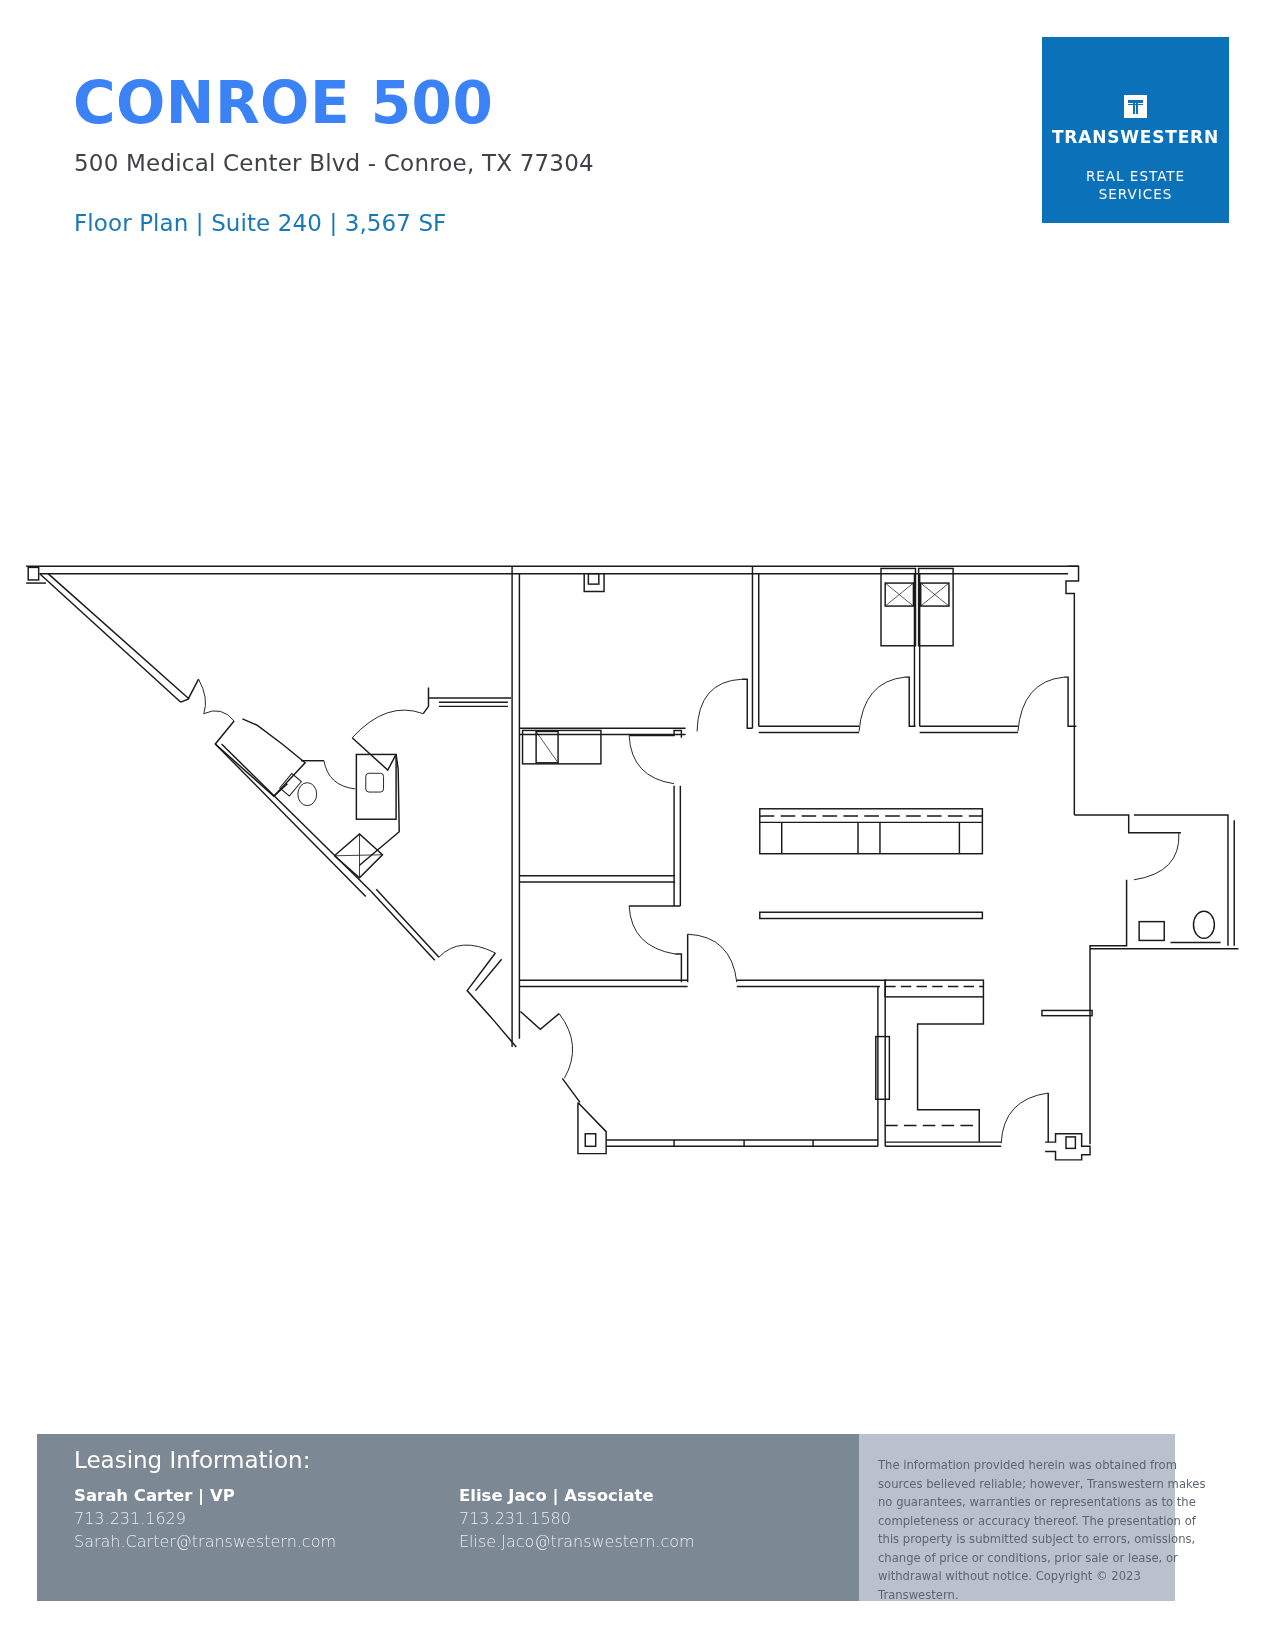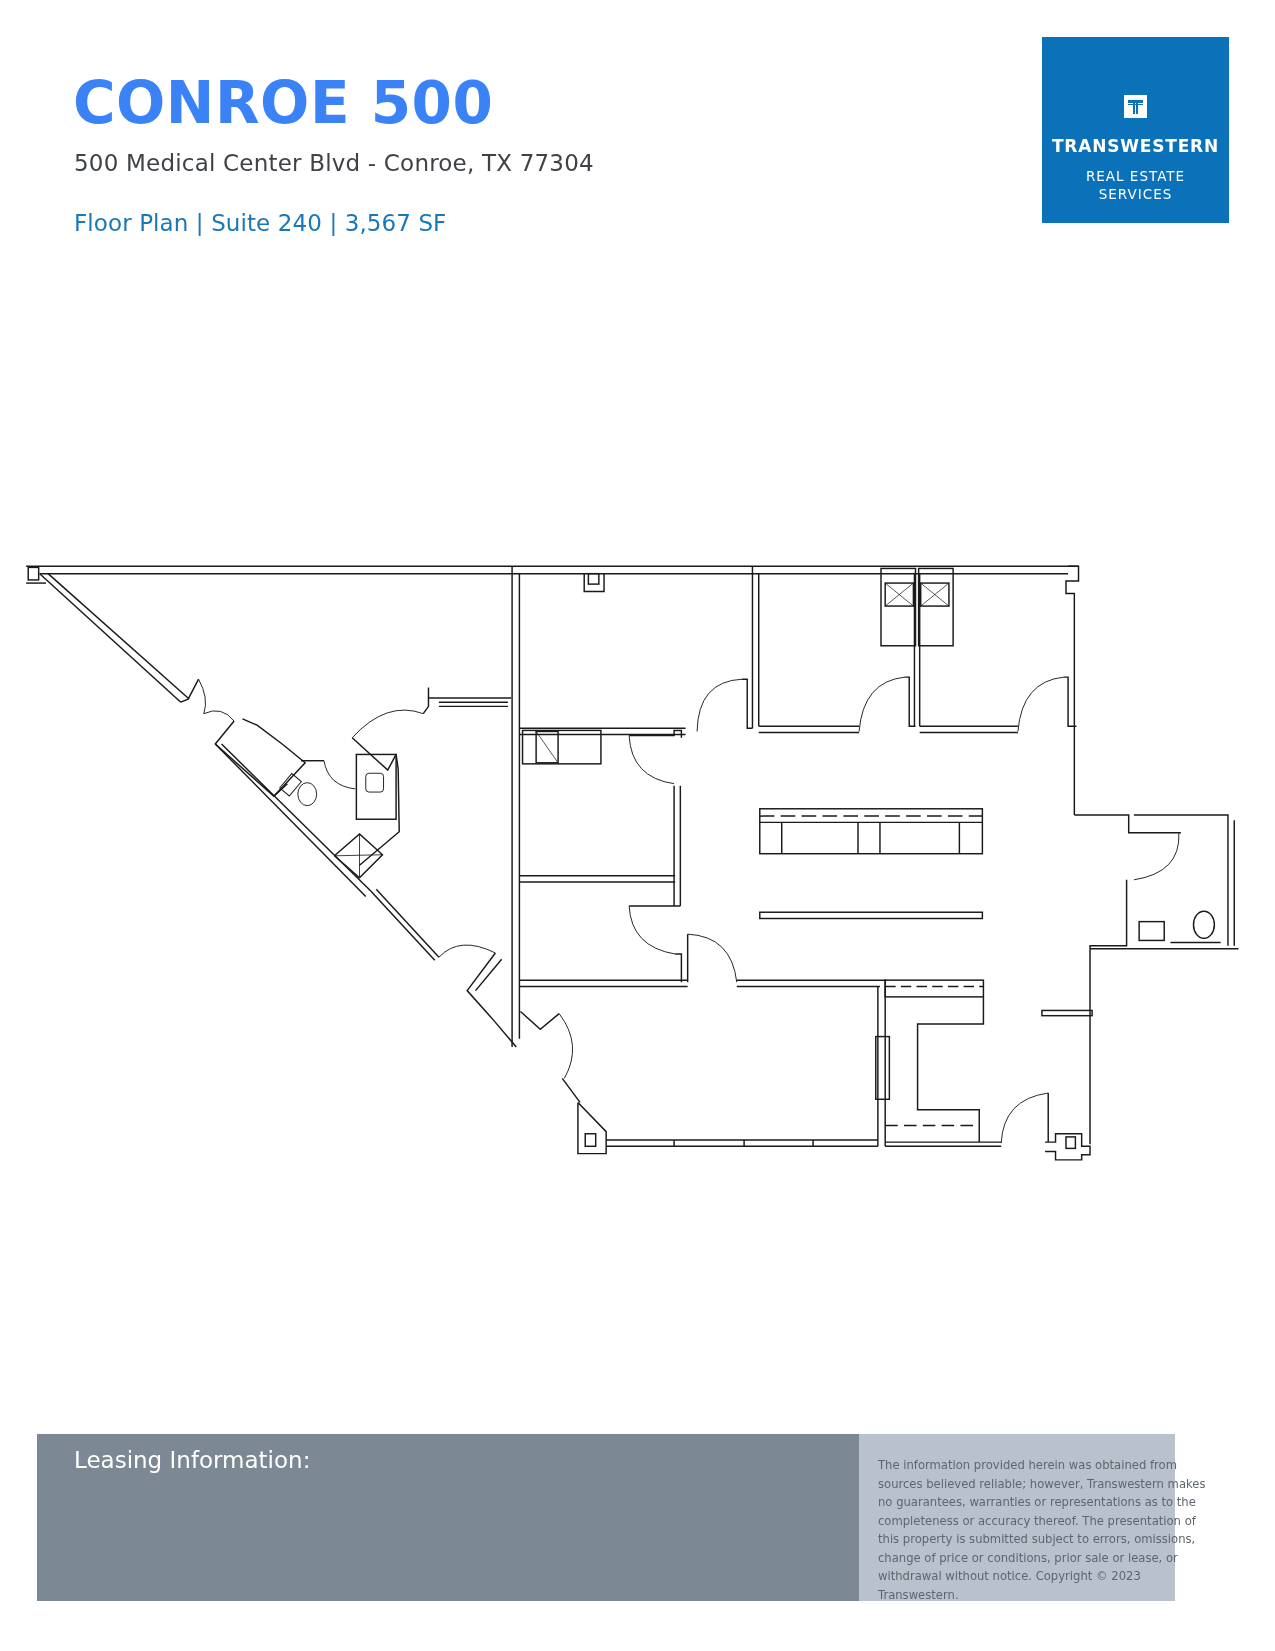--- a/index.html
+++ b/index.html
@@ -6,21 +6,21 @@
   body { width: 1275px; height: 1651px; position: relative; overflow: hidden; font-family: "DejaVu Sans", sans-serif; }
   .title { position: absolute; left: 73px; top: 74px; font-family: "DejaVu Sans", sans-serif; font-weight: bold; font-size: 58px; letter-spacing: 0.5px; color: #3b82f6; line-height: 1; margin: 0; }
   .address { position: absolute; left: 74px; top: 152px; font-size: 23px; color: #3f4347; line-height: 1; letter-spacing: 0.2px; }
   .subtitle { position: absolute; left: 74px; top: 212px; font-size: 23px; color: #1a78b6; line-height: 1; letter-spacing: 0.1px; }
   .logo { position: absolute; left: 1042px; top: 37px; width: 187px; height: 186px; background: #0B72B9; color: #fff; text-align: center; }
   .logo .mark { position: absolute; left: 82px; top: 58px; width: 23px; height: 23px; background: #ffffff; }
   .logo .mark .t-bar { position: absolute; left: 4px; top: 5px; width: 15px; height: 3px; background: #0B72B9; }
   .logo .mark .t-bar2 { position: absolute; left: 4px; top: 9px; width: 15px; height: 1px; background: #0B72B9; }
   .logo .mark .t-stem { position: absolute; left: 9px; top: 8px; width: 2px; height: 11px; background: #0B72B9; }
   .logo .mark .t-stem2 { position: absolute; left: 12px; top: 8px; width: 2px; height: 11px; background: #0B72B9; }
-  .logo .brand { position: absolute; left: 0; right: 0; top: 90px; font-size: 17px; font-weight: bold; letter-spacing: 0.8px; margin-top: 9px; }
+  .logo .brand { position: absolute; left: 0; right: 0; top: 90px; font-size: 17px; font-weight: bold; letter-spacing: 0.8px; }
   .logo .tag { position: absolute; left: 0; right: 0; top: 130px; font-size: 13.5px; line-height: 18px; letter-spacing: 1px; text-align: center; }
   .plan { position: absolute; left: 0; top: 0; width: 1275px; height: 1651px; }
   .footer { position: absolute; left: 37px; top: 1434px; width: 1192px; height: 167px; }
   .footer .left { position: absolute; left: 0; top: 0; width: 822px; height: 167px; background: #7c8894; padding-left: 32px; }
   .footer .right { position: absolute; left: 822px; top: 0; width: 316px; height: 167px; background: #b9c2cc; }
   .leasing-title { position: absolute; left: 37px; top: 13px; font-size: 23px; color: #ffffff; line-height: 1.2; }
   .agent { position: absolute; top: 50px; color: #fff; }
   .agent .name { font-size: 16.5px; font-weight: bold; line-height: 23px; display: block; }
   .agent .phone, .agent .email { font-size: 16px; line-height: 23px; display: block; color: #e8ecf0; font-weight: 300; }
   .agent.a1 { left: 37px; }
@@ -188,17 +188,27 @@
     <polyline points="941,954 941,980 878,980 878,1062 937,1062 937,1093"></polyline>
     <line x1="847" y1="1077" x2="937" y2="1077" stroke-dasharray="12 6"></line>
     <line x1="847" y1="1093" x2="958" y2="1093"></line>
     <line x1="847" y1="1097" x2="958" y2="1097"></line>
   </g>
 </svg>
 
 <div class="footer">
   <div class="left">
     <div class="leasing-title">Leasing Information:</div>
+    <div class="agent a1">
+      <span class="name">Sarah Carter | VP</span>
+      <span class="phone">713.231.1629</span>
+      <span class="email">Sarah.Carter@transwestern.com</span>
+    </div>
+    <div class="agent a2">
+      <span class="name">Elise Jaco | Associate</span>
+      <span class="phone">713.231.1580</span>
+      <span class="email">Elise.Jaco@transwestern.com</span>
+    </div>
   </div>
   <div class="right">
     <div class="disclaimer">The information provided herein was obtained from sources believed reliable; however, Transwestern makes no guarantees, warranties or representations as to the completeness or accuracy thereof. The presentation of this property is submitted subject to errors, omissions, change of price or conditions, prior sale or lease, or withdrawal without notice. Copyright © 2023 Transwestern.</div>
   </div>
 </div>
 
 </body></html>

